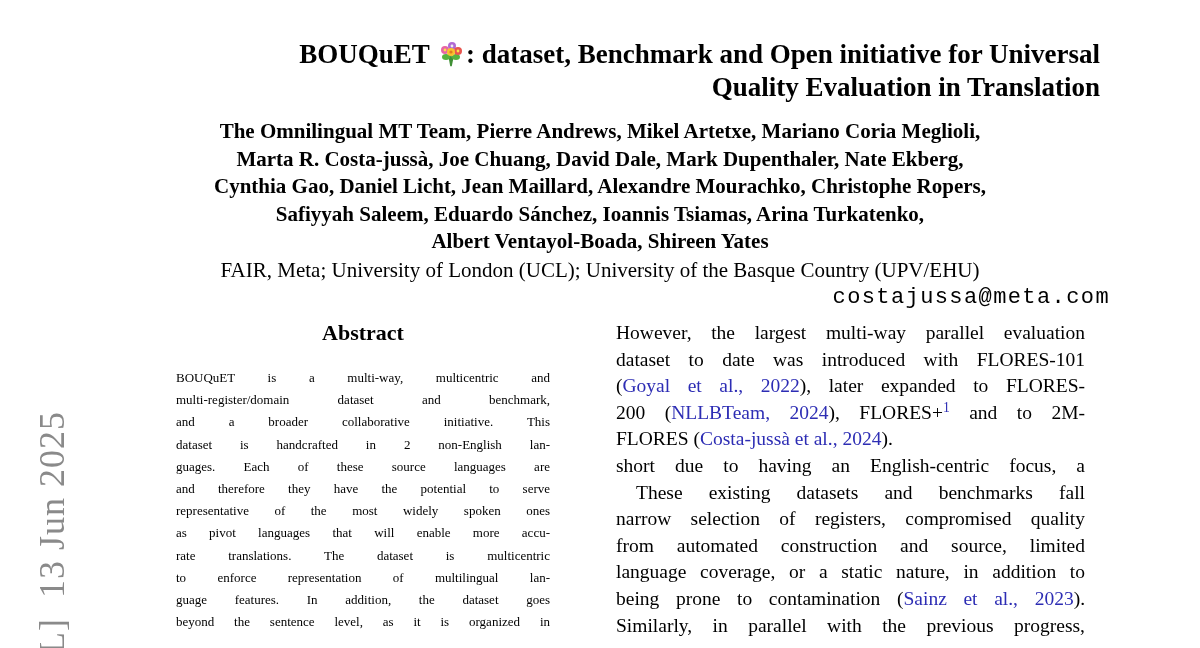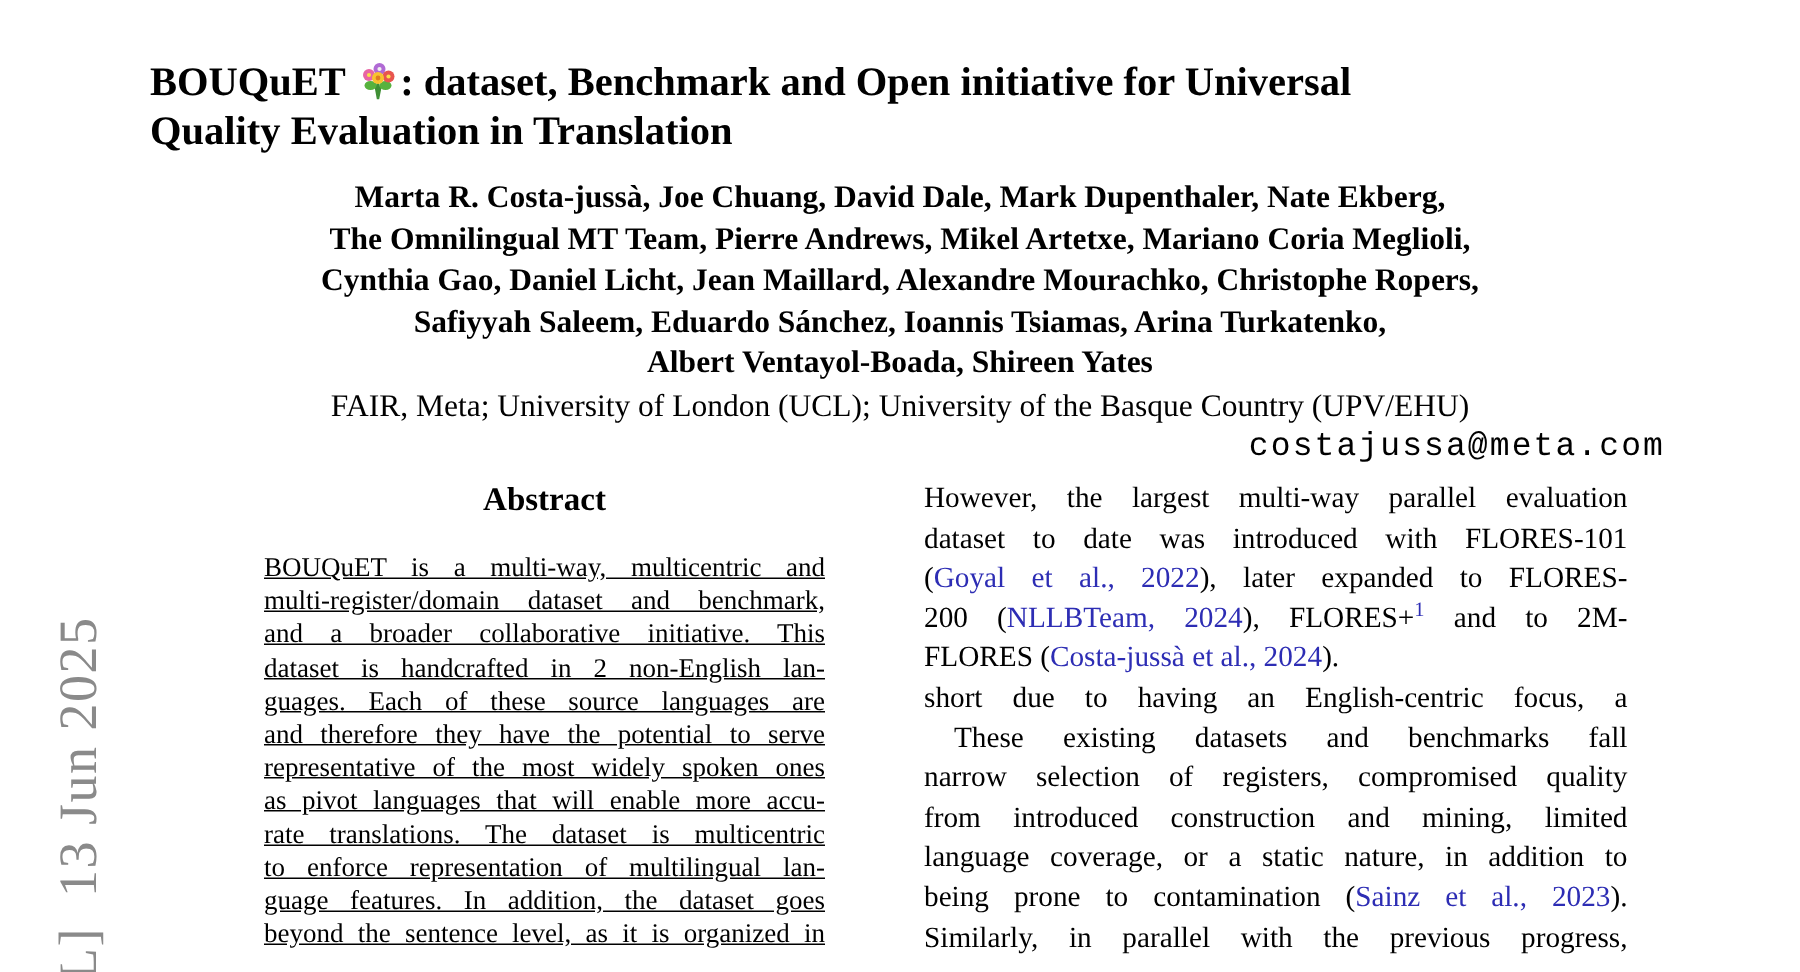--- a/index.html
+++ b/index.html
@@ -15,21 +15,21 @@
     font-family:"Liberation Serif", serif;
   }
   .watermark{
     position:absolute;left:31px;top:654px;
     transform:rotate(-90deg);transform-origin:0 0;
     font-size:36px;color:var(--watermark);
     white-space:pre;letter-spacing:1px;
   }
   .title-block{
     position:absolute;left:100px;width:1000px;top:38px;
-    text-align:left;font-weight:bold;font-size:27px;line-height:33px;
+    text-align:right;font-weight:bold;font-size:27px;line-height:33px;
   }
   .bouquet{display:inline-block;width:26px;height:26px;vertical-align:-4px;margin:0 2px;}
   .authors-block{
     position:absolute;left:90px;width:1020px;top:118px;
     text-align:center;font-weight:bold;font-size:21px;line-height:27.5px;
   }
   .affiliation{
     position:absolute;left:90px;width:1020px;top:258px;
     text-align:center;font-size:21px;
   }
@@ -39,21 +39,21 @@
     font-family:"Liberation Mono", monospace;
     font-size:22px;letter-spacing:1.4px;
   }
   .col-left{
     position:absolute;left:176px;top:320px;width:374px;
   }
   .abstract-heading{
     text-align:center;font-weight:bold;font-size:22px;margin:0 0 21px 0;
   }
   .abstract-body{
-    font-size:18px;line-height:22.2px;text-decoration:underline;
+    font-size:13px;line-height:22.2px;
   }
   .col-right{
     position:absolute;left:616px;top:320px;width:469px;
     font-size:19.5px;line-height:26.6px;
   }
   .line{text-align:justify;text-align-last:justify;}
   .line.nojust{text-align-last:left;}
   .line.indent{text-indent:20px;}
   .cite{color:var(--citation);}
   sup{font-size:70%;line-height:0;}
@@ -75,22 +75,22 @@
         <circle cx="13" cy="11" r="4" fill="#f8c22e"></circle>
         <circle cx="13" cy="11" r="1.6" fill="#e07b1f"></circle>
         <circle cx="7" cy="9" r="1.4" fill="#f8e04a"></circle>
         <circle cx="20" cy="10" r="1.4" fill="#f8e04a"></circle>
         <circle cx="14" cy="5" r="1.4" fill="#f0f0f0"></circle>
       </svg></span><span>: dataset, Benchmark and Open initiative for Universal</span></div>
   <div>Quality Evaluation in Translation</div>
 </div>
 
 <div class="authors-block">
+  <div>The Omnilingual MT Team, Pierre Andrews, Mikel Artetxe, Mariano Coria Meglioli,</div>
   <div>Marta R. Costa-jussà, Joe Chuang, David Dale, Mark Dupenthaler, Nate Ekberg,</div>
-  <div>The Omnilingual MT Team, Pierre Andrews, Mikel Artetxe, Mariano Coria Meglioli,</div>
   <div>Cynthia Gao, Daniel Licht, Jean Maillard, Alexandre Mourachko, Christophe Ropers,</div>
   <div>Safiyyah Saleem, Eduardo Sánchez, Ioannis Tsiamas, Arina Turkatenko,</div>
   <div>Albert Ventayol-Boada, Shireen Yates</div>
 </div>
 
 <div class="affiliation">FAIR, Meta; University of London (UCL); University of the Basque Country (UPV/EHU)</div>
 
 <div class="email">costajussa@meta.com</div>
 
 <div class="col-left">
@@ -113,17 +113,17 @@
 
 <div class="col-right">
     <div class="line"><span>However, the largest multi-way parallel evaluation</span></div>
     <div class="line"><span>dataset to date was introduced with FLORES-101</span></div>
     <div class="line"><span>(</span><span class="cite">Goyal et al., 2022</span><span>), later expanded to FLORES-</span></div>
     <div class="line"><span>200 (</span><span class="cite">NLLBTeam, 2024</span><span>), FLORES+</span><sup><span class="cite">1</span></sup><span> and to 2M-</span></div>
     <div class="line nojust"><span>FLORES (</span><span class="cite">Costa-jussà et al., 2024</span><span>).</span></div>
     <div class="line"><span>short due to having an English-centric focus, a</span></div>
     <div class="line indent"><span>These existing datasets and benchmarks fall</span></div>
     <div class="line"><span>narrow selection of registers, compromised quality</span></div>
-    <div class="line"><span>from introduced construction and mining, limited</span></div>
+    <div class="line"><span>from automated construction and source, limited</span></div>
     <div class="line"><span>language coverage, or a static nature, in addition to</span></div>
     <div class="line"><span>being prone to contamination (</span><span class="cite">Sainz et al., 2023</span><span>).</span></div>
     <div class="line"><span>Similarly, in parallel with the previous progress,</span></div>
   </div>
 
 </body></html>

